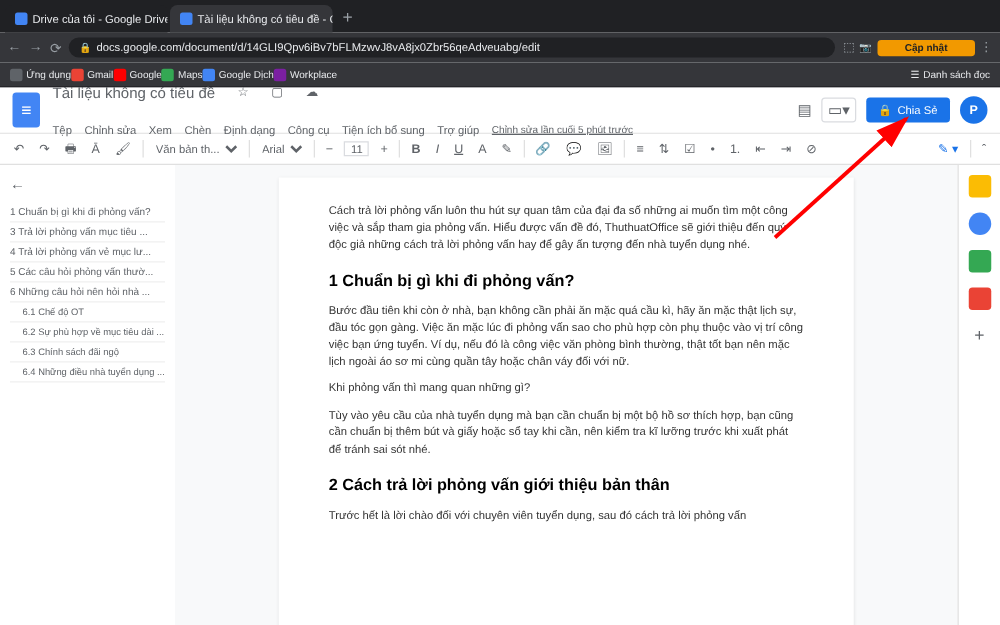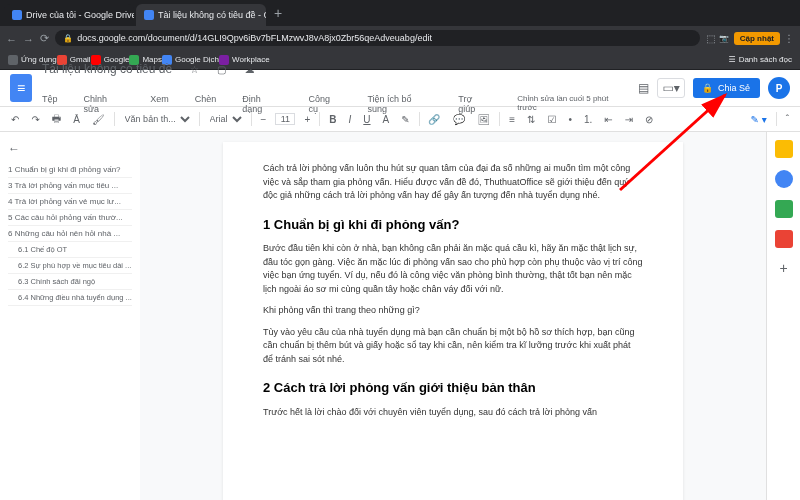--- a/index.html
+++ b/index.html
@@ -6,50 +6,50 @@
 body{width:800px;height:500px;overflow:hidden;background:#fff;font-size:10px}
 .browser-bar{background:#202124;height:26px;display:flex;align-items:center;padding:0 4px}
 .tab{background:#35363a;color:#e8eaed;padding:4px 8px;font-size:9px;border-radius:6px 6px 0 0;display:flex;align-items:center;gap:4px;margin-right:2px;height:22px;margin-top:4px;max-width:130px;overflow:hidden;white-space:nowrap}
 .tab.inactive{background:#202124}
 .tab-icon{width:10px;height:10px;background:#4285f4;border-radius:2px;flex-shrink:0}
 .addr-bar{background:#35363a;height:24px;display:flex;align-items:center;padding:0 6px;gap:6px}
 .nav-btn{color:#9aa0a6;font-size:11px;cursor:pointer}
 .url-box{flex:1;background:#202124;border-radius:10px;padding:3px 8px;color:#e8eaed;font-size:9px;display:flex;align-items:center;gap:4px}
 .lock{font-size:8px}
 .browser-right{display:flex;gap:4px;align-items:center}
-.update-btn{background:#f29900;color:#202124;padding:2px 6px;border-radius:3px;font-size:8px;font-weight:bold}
+.update-btn{background:#f29900;color:#202124;padding:2px 22px;border-radius:3px;font-size:8px;font-weight:bold}
 .bookmarks{background:#35363a;height:20px;display:flex;align-items:center;padding:0 8px;border-bottom:1px solid #202124}
 .bm{color:#e8eaed;font-size:8px;display:flex;align-items:center;gap:3px}
 .bm-icon{width:10px;height:10px;border-radius:2px}
 .docs-header{background:#fff;height:36px;display:flex;align-items:center;padding:4px 10px;gap:10px;position:relative}
 .docs-logo{width:22px;height:28px;background:#4285f4;border-radius:3px;display:flex;align-items:center;justify-content:center;color:#fff;font-size:14px}
 .title-area{flex:1}
 .doc-title{font-size:12px;color:#5f6368;display:flex;align-items:center;gap:18px}
 .title-icons{color:#5f6368;font-size:10px}
-.menus{display:flex;gap:26px;font-size:9px;color:#5f6368;margin-top:18px}
+.menus{display:flex;gap:10px;font-size:9px;color:#5f6368;margin-top:18px}
 .header-right{display:flex;align-items:center;gap:8px}
 .hdr-icon{color:#5f6368;font-size:12px}
 .share-btn{background:#1a73e8;color:#fff;padding:5px 10px;border-radius:3px;font-size:9px;display:flex;align-items:center;gap:4px;font-weight:500}
 .avatar{width:22px;height:22px;background:#1a73e8;border-radius:50%;color:#fff;display:flex;align-items:center;justify-content:center;font-size:10px;font-weight:bold}
 .toolbar{background:#fff;border-top:1px solid #e0e0e0;border-bottom:1px solid #e0e0e0;height:26px;display:flex;align-items:center;padding:0 8px;gap:6px}
 .tb-btn{color:#5f6368;font-size:10px;padding:2px 3px;cursor:pointer}
 .tb-sep{width:1px;height:14px;background:#e0e0e0}
 .tb-select{border:none;font-size:9px;color:#5f6368;background:transparent}
 .main{display:flex;height:394px;background:#f8f9fa}
 .outline{width:140px;background:#fff;padding:8px;overflow:hidden}
 .outline-back{color:#5f6368;font-size:12px;margin-bottom:8px}
 .outline-item{font-size:8px;color:#5f6368;padding:3px 0;white-space:nowrap;overflow:hidden;text-overflow:ellipsis;border-bottom:1px solid #f0f0f0}
 .outline-sub{padding-left:10px;font-size:7.5px}
 .canvas{flex:1;display:flex;justify-content:center;padding:10px 0;overflow:hidden}
 .page{background:#fff;width:460px;padding:20px 40px;box-shadow:0 1px 3px rgba(0,0,0,0.1);font-size:9px;color:#333;line-height:1.5}
 .page h1{font-size:13px;font-weight:bold;margin:12px 0 8px;color:#000}
 .page p{margin-bottom:8px}
 .right-panel{width:34px;background:#fff;border-left:1px solid #e0e0e0;display:flex;flex-direction:column;align-items:center;padding:8px 0;gap:12px}
 .rp-icon{width:18px;height:18px;border-radius:3px}
-.edit-history{color:#5f6368;font-size:8px;}
+.edit-history{color:#5f6368;font-size:8px;text-decoration:underline}
 .arrow{position:absolute;pointer-events:none;z-index:1000}
 </style>
 </head>
 <body>
 
 <div class="browser-bar">
   <div class="tab inactive">
     <div class="tab-icon"></div>
     <span>Drive của tôi - Google Drive</span>
 
@@ -192,21 +192,21 @@
     <div class="outline-item outline-sub">6.1 Chế độ OT</div>
     <div class="outline-item outline-sub">6.2 Sự phù hợp về mục tiêu dài ...</div>
     <div class="outline-item outline-sub">6.3 Chính sách đãi ngộ</div>
     <div class="outline-item outline-sub">6.4 Những điều nhà tuyển dụng ...</div>
   </div>
   <div class="canvas">
     <div class="page">
       <p>Cách trả lời phỏng vấn luôn thu hút sự quan tâm của đại đa số những ai muốn tìm một công việc và sắp tham gia phỏng vấn. Hiểu được vấn đề đó, ThuthuatOffice sẽ giới thiệu đến quý độc giả những cách trả lời phỏng vấn hay để gây ấn tượng đến nhà tuyển dụng nhé.</p>
       <h1>1 Chuẩn bị gì khi đi phỏng vấn?</h1>
       <p>Bước đầu tiên khi còn ở nhà, bạn không cần phải ăn mặc quá cầu kì, hãy ăn mặc thật lịch sự, đầu tóc gọn gàng. Việc ăn mặc lúc đi phỏng vấn sao cho phù hợp còn phụ thuộc vào vị trí công việc bạn ứng tuyển. Ví dụ, nếu đó là công việc văn phòng bình thường, thật tốt bạn nên mặc lịch ngoài áo sơ mi cùng quần tây hoặc chân váy đối với nữ.</p>
-      <p>Khi phỏng vấn thì trang theo những gì?</p>
+      <p>Khi phỏng vấn thì mang quan những gì?</p>
       <p>Tùy vào yêu cầu của nhà tuyển dụng mà bạn cần chuẩn bị một bộ hồ sơ thích hợp, bạn cũng cần chuẩn bị thêm bút và giấy hoặc sổ tay khi cần, nên kiểm tra kĩ lưỡng trước khi xuất phát để tránh sai sót nhé.</p>
       <h1>2 Cách trả lời phỏng vấn giới thiệu bản thân</h1>
       <p>Trước hết là lời chào đối với chuyên viên tuyển dụng, sau đó cách trả lời phỏng vấn</p>
     </div>
   </div>
   <div class="right-panel">
     <div class="rp-icon" style="background:#fbbc04"></div>
     <div class="rp-icon" style="background:#4285f4;border-radius:50%"></div>
     <div class="rp-icon" style="background:#34a853"></div>
     <div class="rp-icon" style="background:#ea4335"></div>

